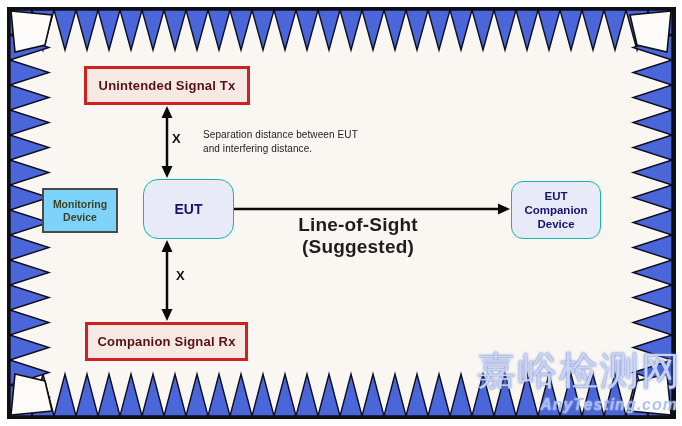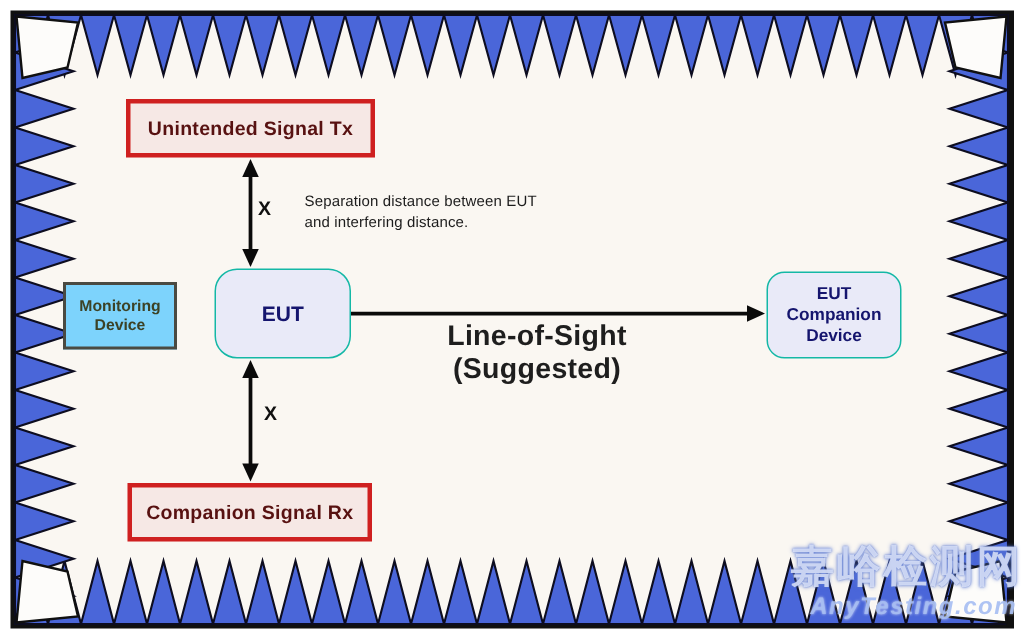--- a/index.html
+++ b/index.html
@@ -42,21 +42,21 @@
   }
   #separation-note span{display:block;}
 
   #los-label{
     position:absolute;left:272px;top:214px;width:172px;text-align:center;
     font-weight:bold;font-size:19px;color:#1e1e1e;letter-spacing:.2px;
   }
 
   #watermark{position:absolute;right:0px;bottom:12px;text-align:right;pointer-events:none;}
   #watermark-cn{
-    display:block;font-size:29px;font-weight:bold;letter-spacing:2px;
+    display:block;font-size:39px;font-weight:normal;letter-spacing:2px;
     color:rgba(238,242,252,0.75);
     text-shadow:0 0 3px rgba(90,120,210,0.9),0 0 1px rgba(90,120,210,0.9);
   }
   #watermark-en{
     display:block;font-size:16px;font-weight:bold;font-style:italic;letter-spacing:1px;
     color:rgba(165,188,242,0.9);margin-top:-2px;margin-right:4px;
     text-shadow:0 0 2px rgba(255,255,255,0.8);
   }
 </style>
 </head>

